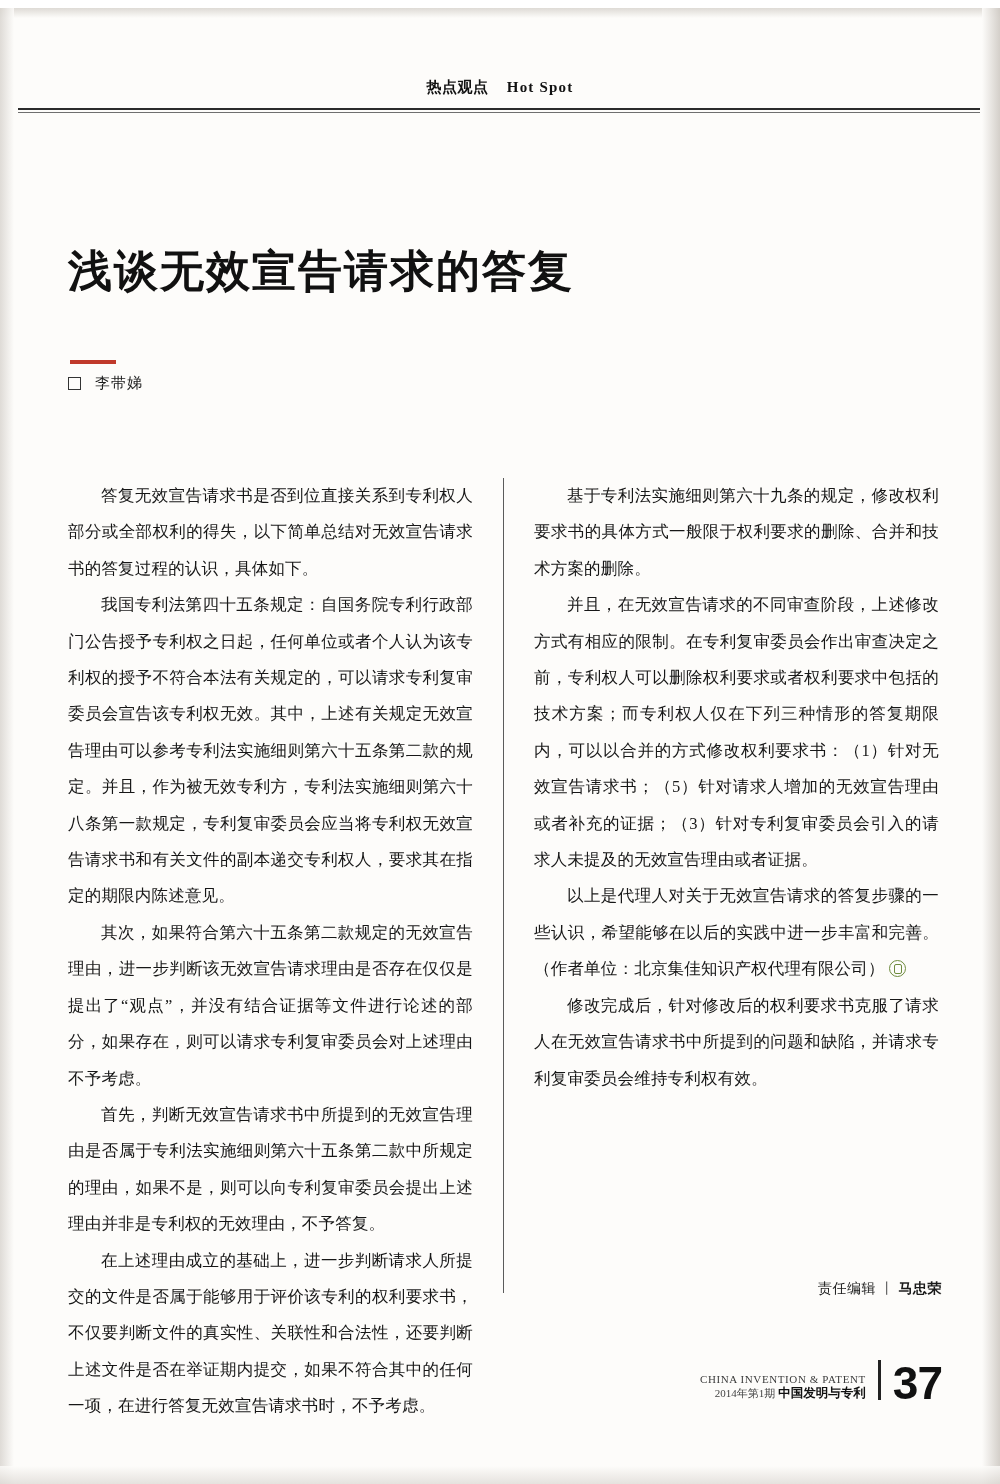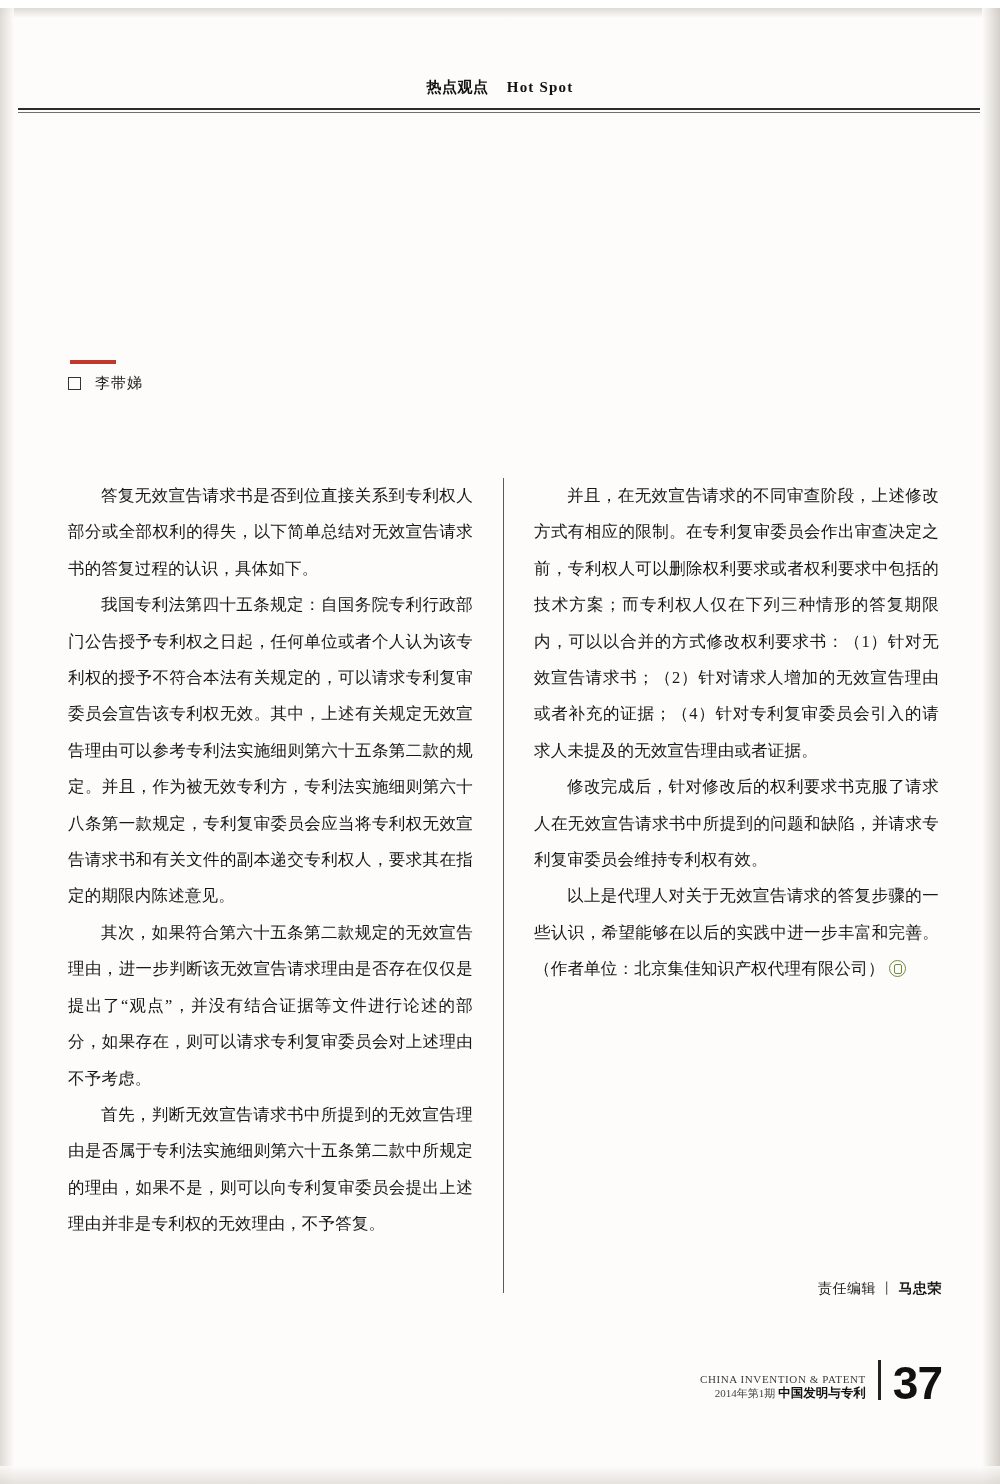--- a/index.html
+++ b/index.html
@@ -266,38 +266,41 @@
 
   <div class="running-head">
     <span class="rh-inner">
       <span class="rh-cn">热点观点</span>
       <span class="rh-en">Hot  Spot</span>
     </span>
   </div>
   <div class="head-rule"></div>
   <div class="head-rule-thin"></div>
 
+  <div class="title">浅谈无效宣告请求的答复</div>
   <div class="author-rule"></div>
   <div class="author-line">
     <span class="author-box"></span>
     <span class="author-name">李带娣</span>
   </div>
 
   <div class="columns">
     <div class="col">
       <p>答复无效宣告请求书是否到位直接关系到专利权人部分或全部权利的得失，以下简单总结对无效宣告请求书的答复过程的认识，具体如下。</p>
       <p>我国专利法第四十五条规定：自国务院专利行政部门公告授予专利权之日起，任何单位或者个人认为该专利权的授予不符合本法有关规定的，可以请求专利复审委员会宣告该专利权无效。其中，上述有关规定无效宣告理由可以参考专利法实施细则第六十五条第二款的规定。并且，作为被无效专利方，专利法实施细则第六十八条第一款规定，专利复审委员会应当将专利权无效宣告请求书和有关文件的副本递交专利权人，要求其在指定的期限内陈述意见。</p>
       <p>其次，如果符合第六十五条第二款规定的无效宣告理由，进一步判断该无效宣告请求理由是否存在仅仅是提出了“观点”，并没有结合证据等文件进行论述的部分，如果存在，则可以请求专利复审委员会对上述理由不予考虑。</p>
       <p>首先，判断无效宣告请求书中所提到的无效宣告理由是否属于专利法实施细则第六十五条第二款中所规定的理由，如果不是，则可以向专利复审委员会提出上述理由并非是专利权的无效理由，不予答复。</p>
+      <p>在上述理由成立的基础上，进一步判断请求人所提交的文件是否属于能够用于评价该专利的权利要求书，不仅要判断文件的真实性、关联性和合法性，还要判断上述文件是否在举证期内提交，如果不符合其中的任何一项，在进行答复无效宣告请求书时，不予考虑。</p>
     </div>
     <div class="col-divider"></div>
     <div class="col">
-      <p>并且，在无效宣告请求的不同审查阶段，上述修改方式有相应的限制。在专利复审委员会作出审查决定之前，专利权人可以删除权利要求或者权利要求中包括的技术方案；而专利权人仅在下列三种情形的答复期限内，可以以合并的方式修改权利要求书：（1）针对无效宣告请求书；（2）针对请求人增加的无效宣告理由或者补充的证据；（4）针对专利复审委员会引入的请求人未提及的无效宣告理由或者证据。</p>
+      <p>基于专利法实施细则第六十九条的规定，修改权利要求书的具体方式一般限于权利要求的删除、合并和技术方案的删除。</p>
+      <p>并且，在无效宣告请求的不同审查阶段，上述修改方式有相应的限制。在专利复审委员会作出审查决定之前，专利权人可以删除权利要求或者权利要求中包括的技术方案；而专利权人仅在下列三种情形的答复期限内，可以以合并的方式修改权利要求书：（1）针对无效宣告请求书；（5）针对请求人增加的无效宣告理由或者补充的证据；（3）针对专利复审委员会引入的请求人未提及的无效宣告理由或者证据。</p>
+      <p><span>以上是代理人对关于无效宣告请求的答复步骤的一些认识，希望能够在以后的实践中进一步丰富和完善。（作者单位：北京集佳知识产权代理有限公司）</span><span class="seal"></span></p>
       <p>修改完成后，针对修改后的权利要求书克服了请求人在无效宣告请求书中所提到的问题和缺陷，并请求专利复审委员会维持专利权有效。</p>
-      <p><span>以上是代理人对关于无效宣告请求的答复步骤的一些认识，希望能够在以后的实践中进一步丰富和完善。（作者单位：北京集佳知识产权代理有限公司）</span><span class="seal"></span></p>
     </div>
   </div>
 
   <div class="editor-credit">
     <span>责任编辑</span><span class="sep">丨</span><span class="name">马忠荣</span>
   </div>
 
   <div class="folio">
     <div class="folio-text">
       <div class="folio-en">CHINA INVENTION &amp; PATENT</div>

